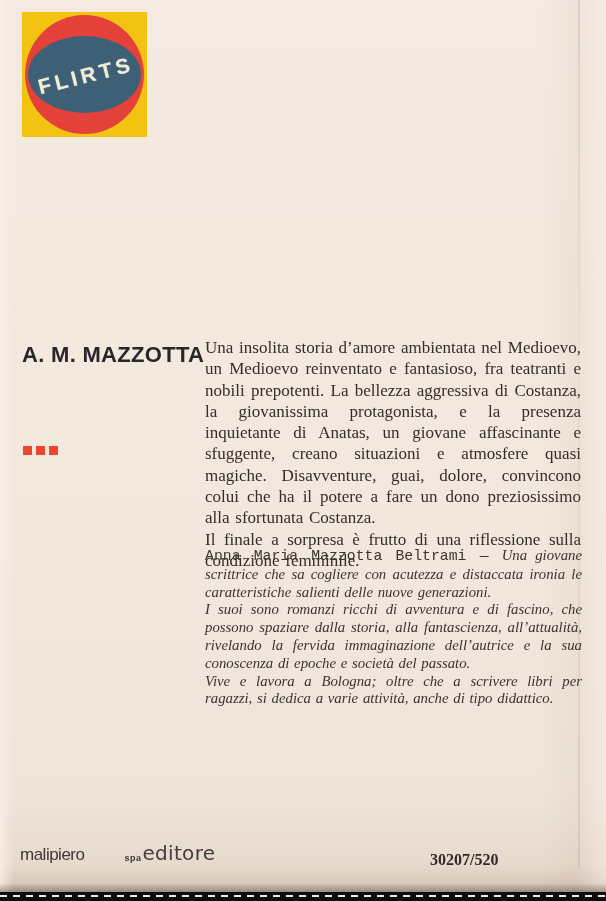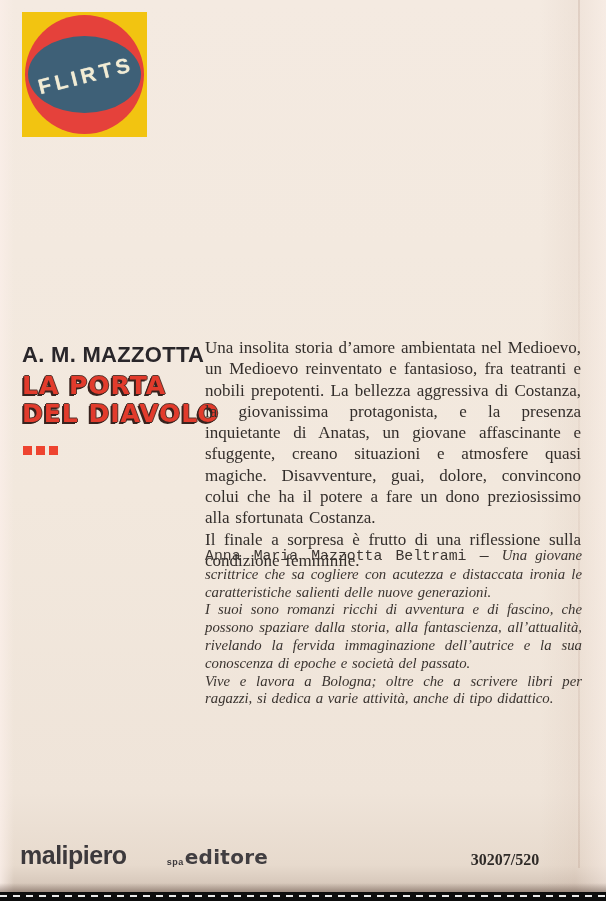--- a/index.html
+++ b/index.html
@@ -63,25 +63,25 @@
   }
   .bio p{margin:0;}
   .bio-italic,.bio .ital{font-style:italic;}
   .bio-name{font-style:normal;font-family:Liberation Mono, monospace;}
 
   
   .publisher{
     position:absolute;left:20px;top:841px;
     font-family:"Liberation Sans",sans-serif;color:#3c393c;white-space:nowrap;
   }
-  .pub-name{font-weight:bold;font-size:25px;letter-spacing:-.5px;}
+  .pub-name{font-weight:normal;font-size:17px;letter-spacing:-.5px;}
   .pub-legal{font-weight:bold;font-size:9px;letter-spacing:.5px;vertical-align:-1px;margin:0 1px 8px 3px;padding-left:37px;}
-  .pub-word{font-family:"DejaVu Sans",sans-serif;font-size:20px;letter-spacing:.3px;font-weight:bold;color:#413e41;}
+  .pub-word{font-family:"DejaVu Sans",sans-serif;font-size:20px;letter-spacing:.3px;font-weight:normal;color:#413e41;}
   .catalog{
-    position:absolute;left:430px;top:851px;width:150px;text-align:center;
+    position:absolute;left:430px;top:851px;width:150px;text-align:left;
     font-family:"Liberation Serif",serif;font-weight:bold;font-size:16px;color:#2f2b28;
   }
 
   
   .bottom-shadow{position:absolute;left:0;right:0;bottom:9px;height:9px;pointer-events:none;
     background:linear-gradient(180deg,rgba(90,70,60,0) 0%,rgba(90,70,60,.45) 100%);}
   .bottom-strip{
     position:absolute;left:0;right:0;bottom:0;height:9px;background-color:#0d0d0d;
     background-image:repeating-linear-gradient(90deg,#e9e9e9 0 7px,rgba(0,0,0,0) 7px 13px);
     background-size:100% 2px;background-repeat:no-repeat;background-position:0 3px;
@@ -93,24 +93,20 @@
 <div class="page">
 
   <div class="logo">
     <div class="logo-circle"></div>
     <div class="logo-ellipse">
       <span class="logo-word">FLIRTS</span>
     </div>
   </div>
 
   <div class="author">A. M. MAZZOTTA</div>
-  <div class="book-title">
-    <div>LA PORTA</div>
-    <div>DEL DIAVOLO</div>
-  </div>
   <div class="accent-squares">
     <span class="sq"></span>
     <span class="sq"></span>
     <span class="sq"></span>
   </div>
 
   <div class="synopsis">
     <p>Una insolita storia d’amore ambientata nel Medioevo, un Medioevo reinventato e fantasioso, fra teatranti e nobili prepotenti. La bellezza aggressiva di Costanza, la giovanissima protagonista, e la presenza inquietante di Anatas, un giovane affascinante e sfuggente, creano situazioni e atmosfere quasi magiche. Disavventure, guai, dolore, convincono colui che ha il potere a fare un dono preziosissimo alla sfortunata Costanza.</p>
     <p>Il finale a sorpresa è frutto di una riflessione sulla condizione femminile.</p>
   </div>

